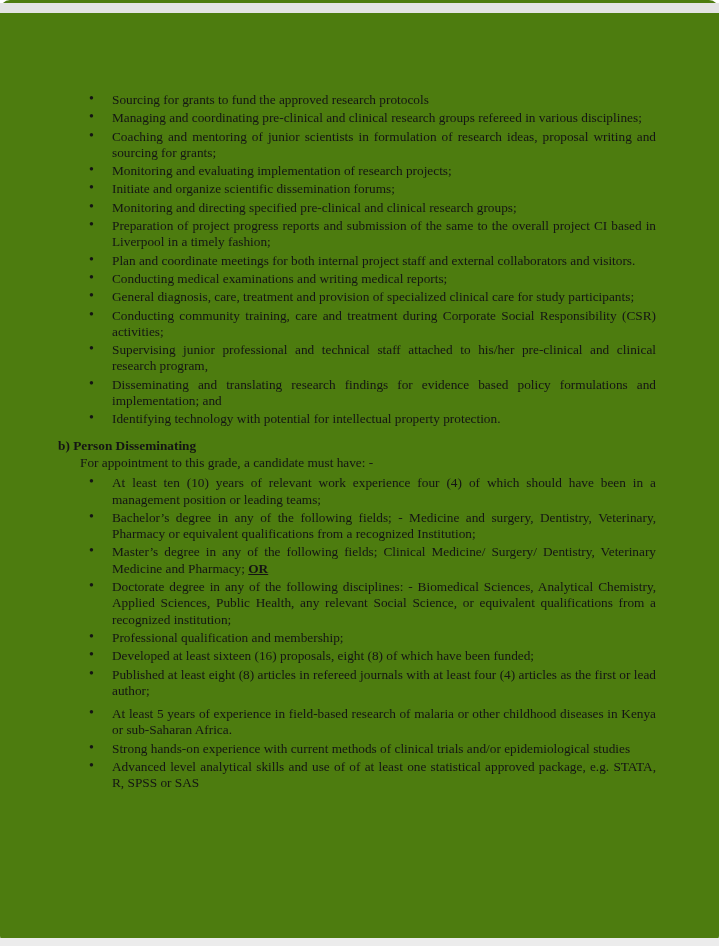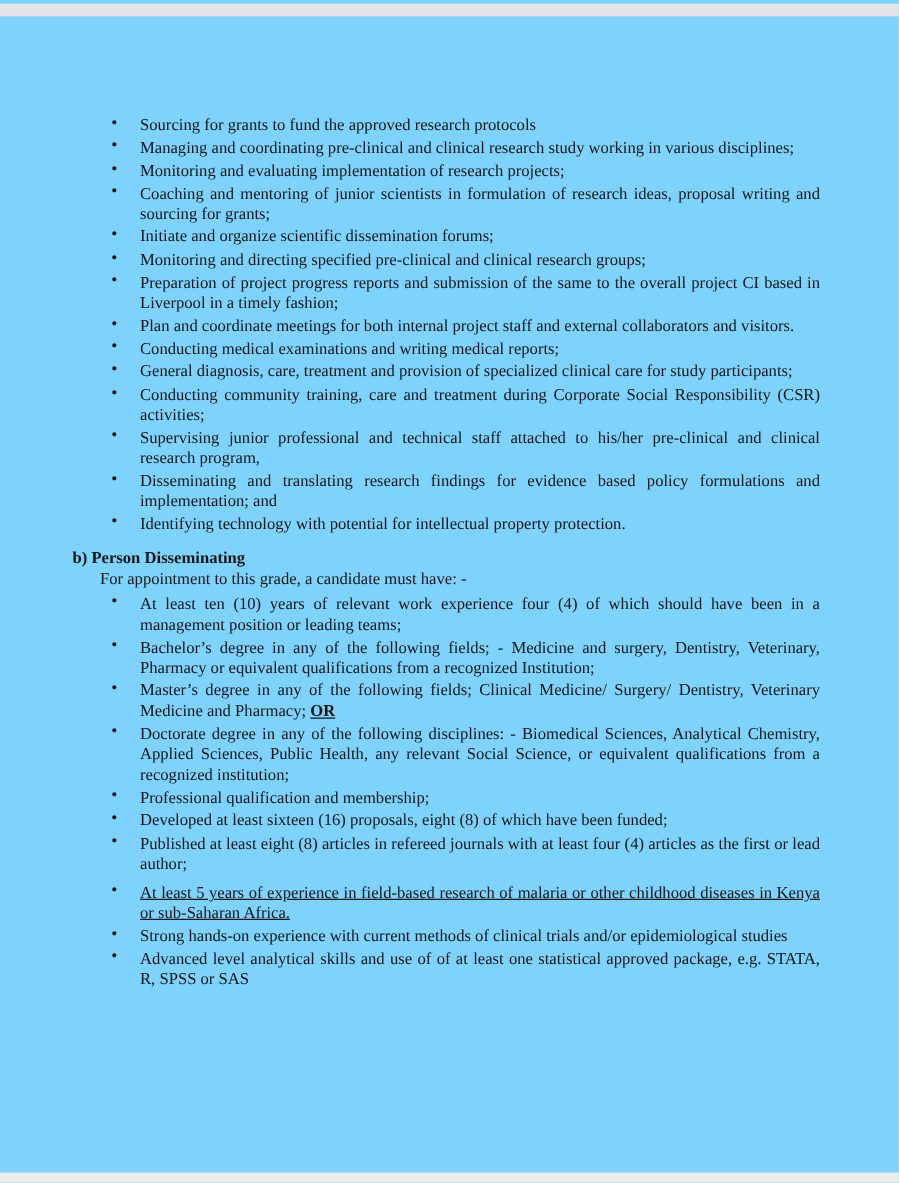--- a/index.html
+++ b/index.html
@@ -11,21 +11,22 @@
     height: 946px;
     background: #ffffff;
     font-family: "Liberation Serif", "DejaVu Serif", serif;
     color: #141414;
     overflow: hidden;
   }
   .page {
     position: relative;
     width: 719px;
     height: 946px;
-    background: #7dd3fc;
+    background: #4d7c0f;
+    border-radius: 10px;
   }
   .edge-bar-top {
     position: absolute;
     top: 3px;
     left: 0;
     width: 719px;
     height: 10px;
     background: #e3e3e3;
   }
   .edge-bar-bottom {
@@ -57,21 +58,20 @@
   }
   ul.bullets li::before {
     content: "\2022";
     position: absolute;
     left: 31px;
     top: -1px;
     font-size: 14px;
   }
   ul.bullets li.gap-before {
     margin-top: 7px;
-    text-decoration: underline;
   }
   .section-heading {
     margin: 10px 0 0 0;
     font-size: 13.3px;
     font-weight: bold;
     text-align: left;
   }
   .section-intro {
     margin: 1px 0 4px 0;
     padding-left: 22px;
@@ -86,23 +86,23 @@
 <body>
 
 <div class="page">
 
   <div class="edge-bar-top" style="background-color: rgb(227, 227, 227);"></div>
 
   <div class="content">
 
     <ul class="bullets">
       <li>Sourcing for grants to fund the approved research protocols</li>
-      <li>Managing and coordinating pre-clinical and clinical research study working in various disciplines;</li>
+      <li>Managing and coordinating pre-clinical and clinical research groups refereed in various disciplines;</li>
+      <li>Coaching and mentoring of junior scientists in formulation of research ideas, proposal writing and sourcing for grants;</li>
       <li>Monitoring and evaluating implementation of research projects;</li>
-      <li>Coaching and mentoring of junior scientists in formulation of research ideas, proposal writing and sourcing for grants;</li>
       <li>Initiate and organize scientific dissemination forums;</li>
       <li>Monitoring and directing specified pre-clinical and clinical research groups;</li>
       <li>Preparation of project progress reports and submission of the same to the overall project CI based in Liverpool in a timely fashion;</li>
       <li>Plan and coordinate meetings for both internal project staff and external collaborators and visitors.</li>
       <li>Conducting medical examinations and writing medical reports;</li>
       <li>General diagnosis, care, treatment and provision of specialized clinical care for study participants;</li>
       <li>Conducting community training, care and treatment during Corporate Social Responsibility (CSR) activities;</li>
       <li>Supervising junior professional and technical staff attached to his/her pre-clinical and clinical research program,</li>
       <li>Disseminating and translating research findings for evidence based policy formulations and implementation; and</li>
       <li>Identifying technology with potential for intellectual property protection.</li>

